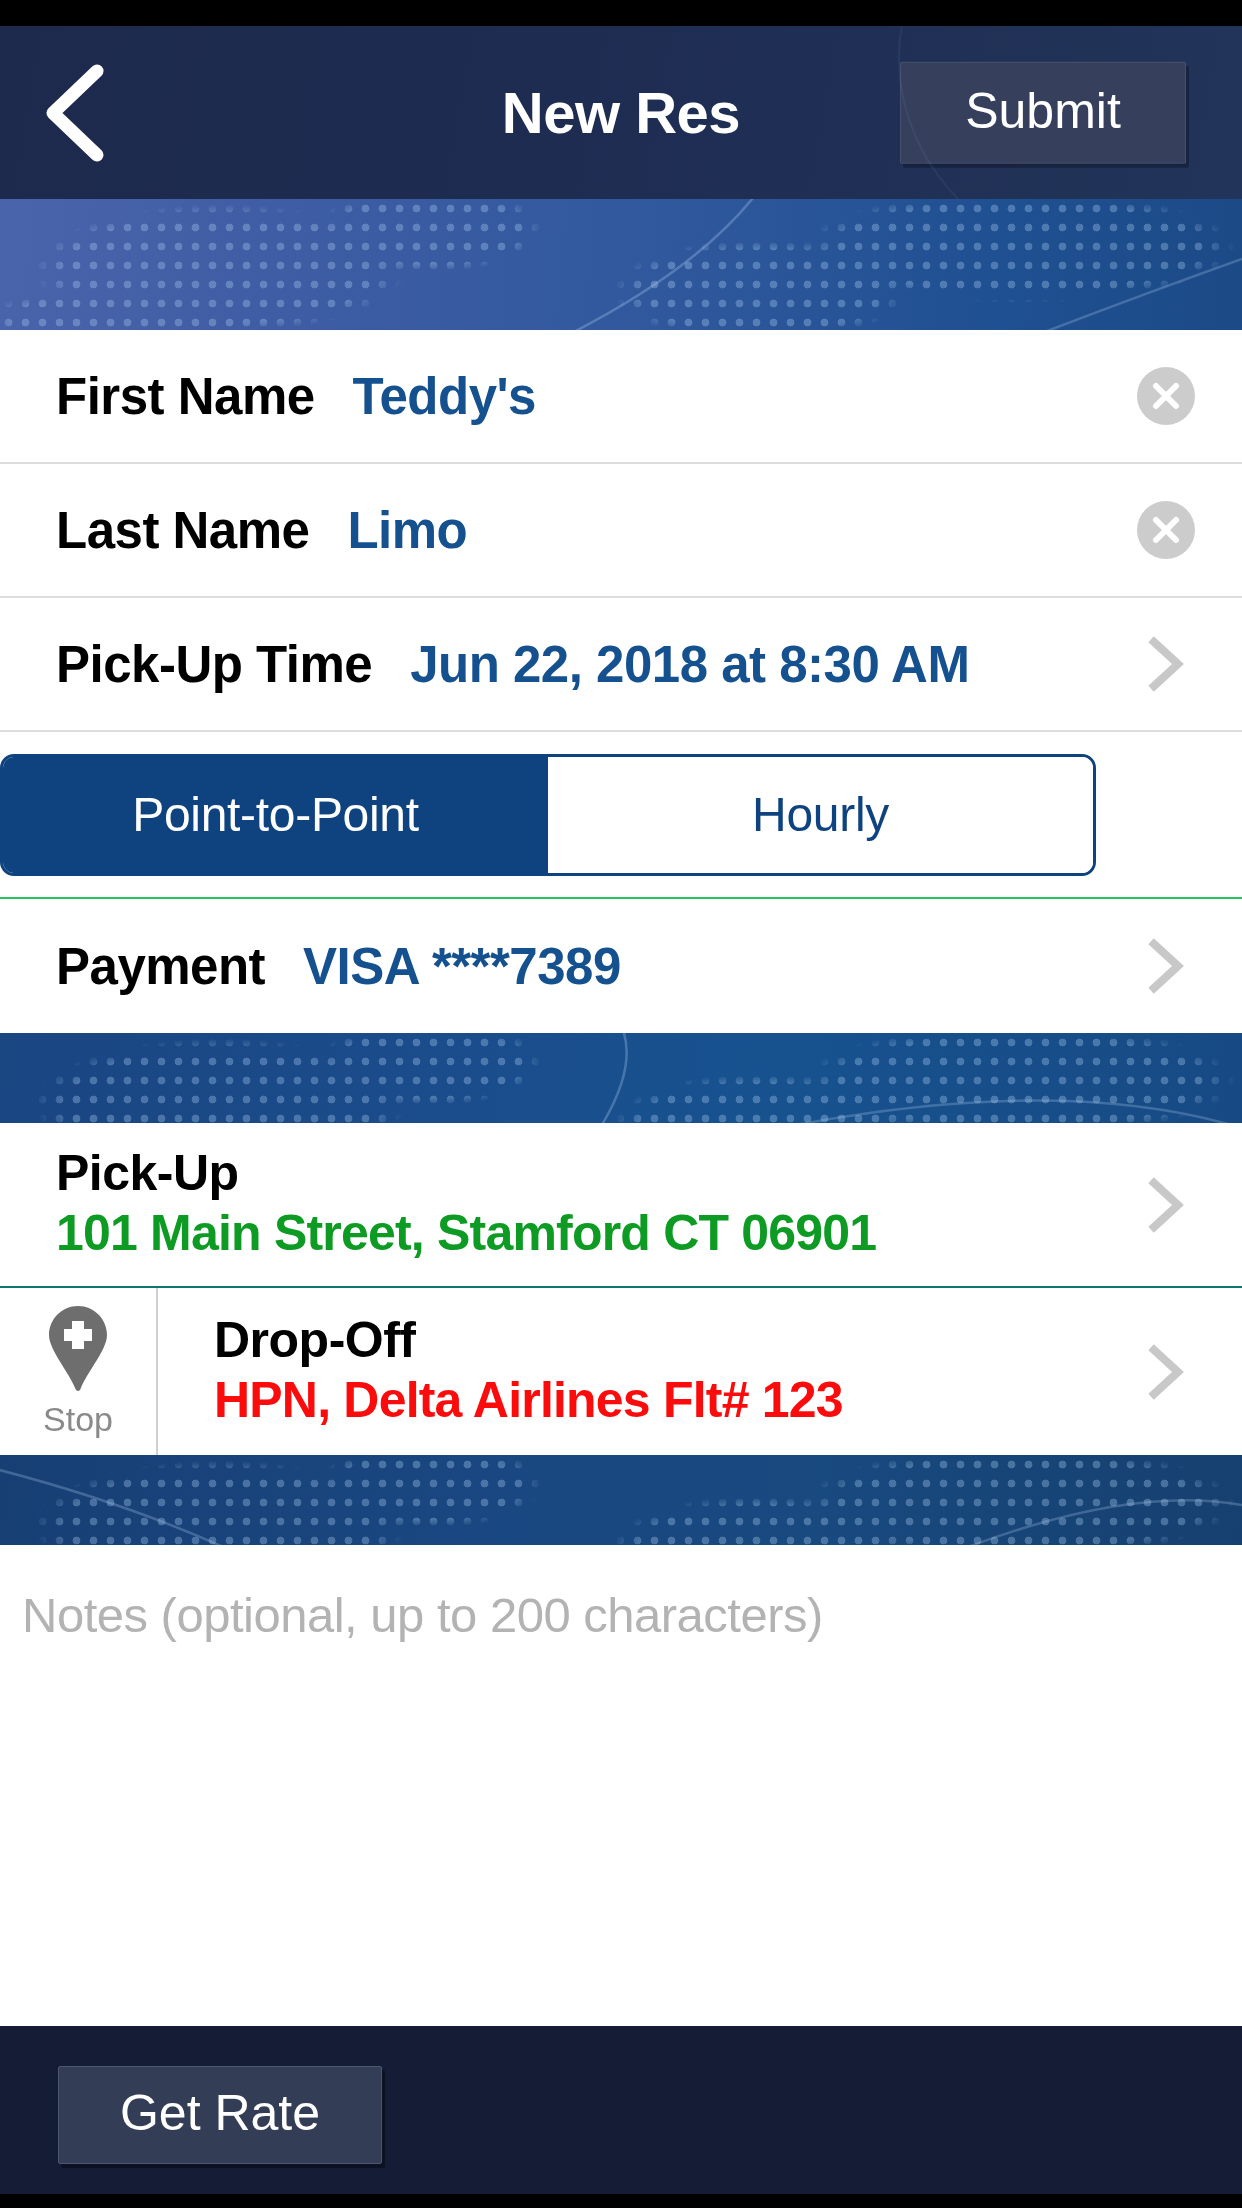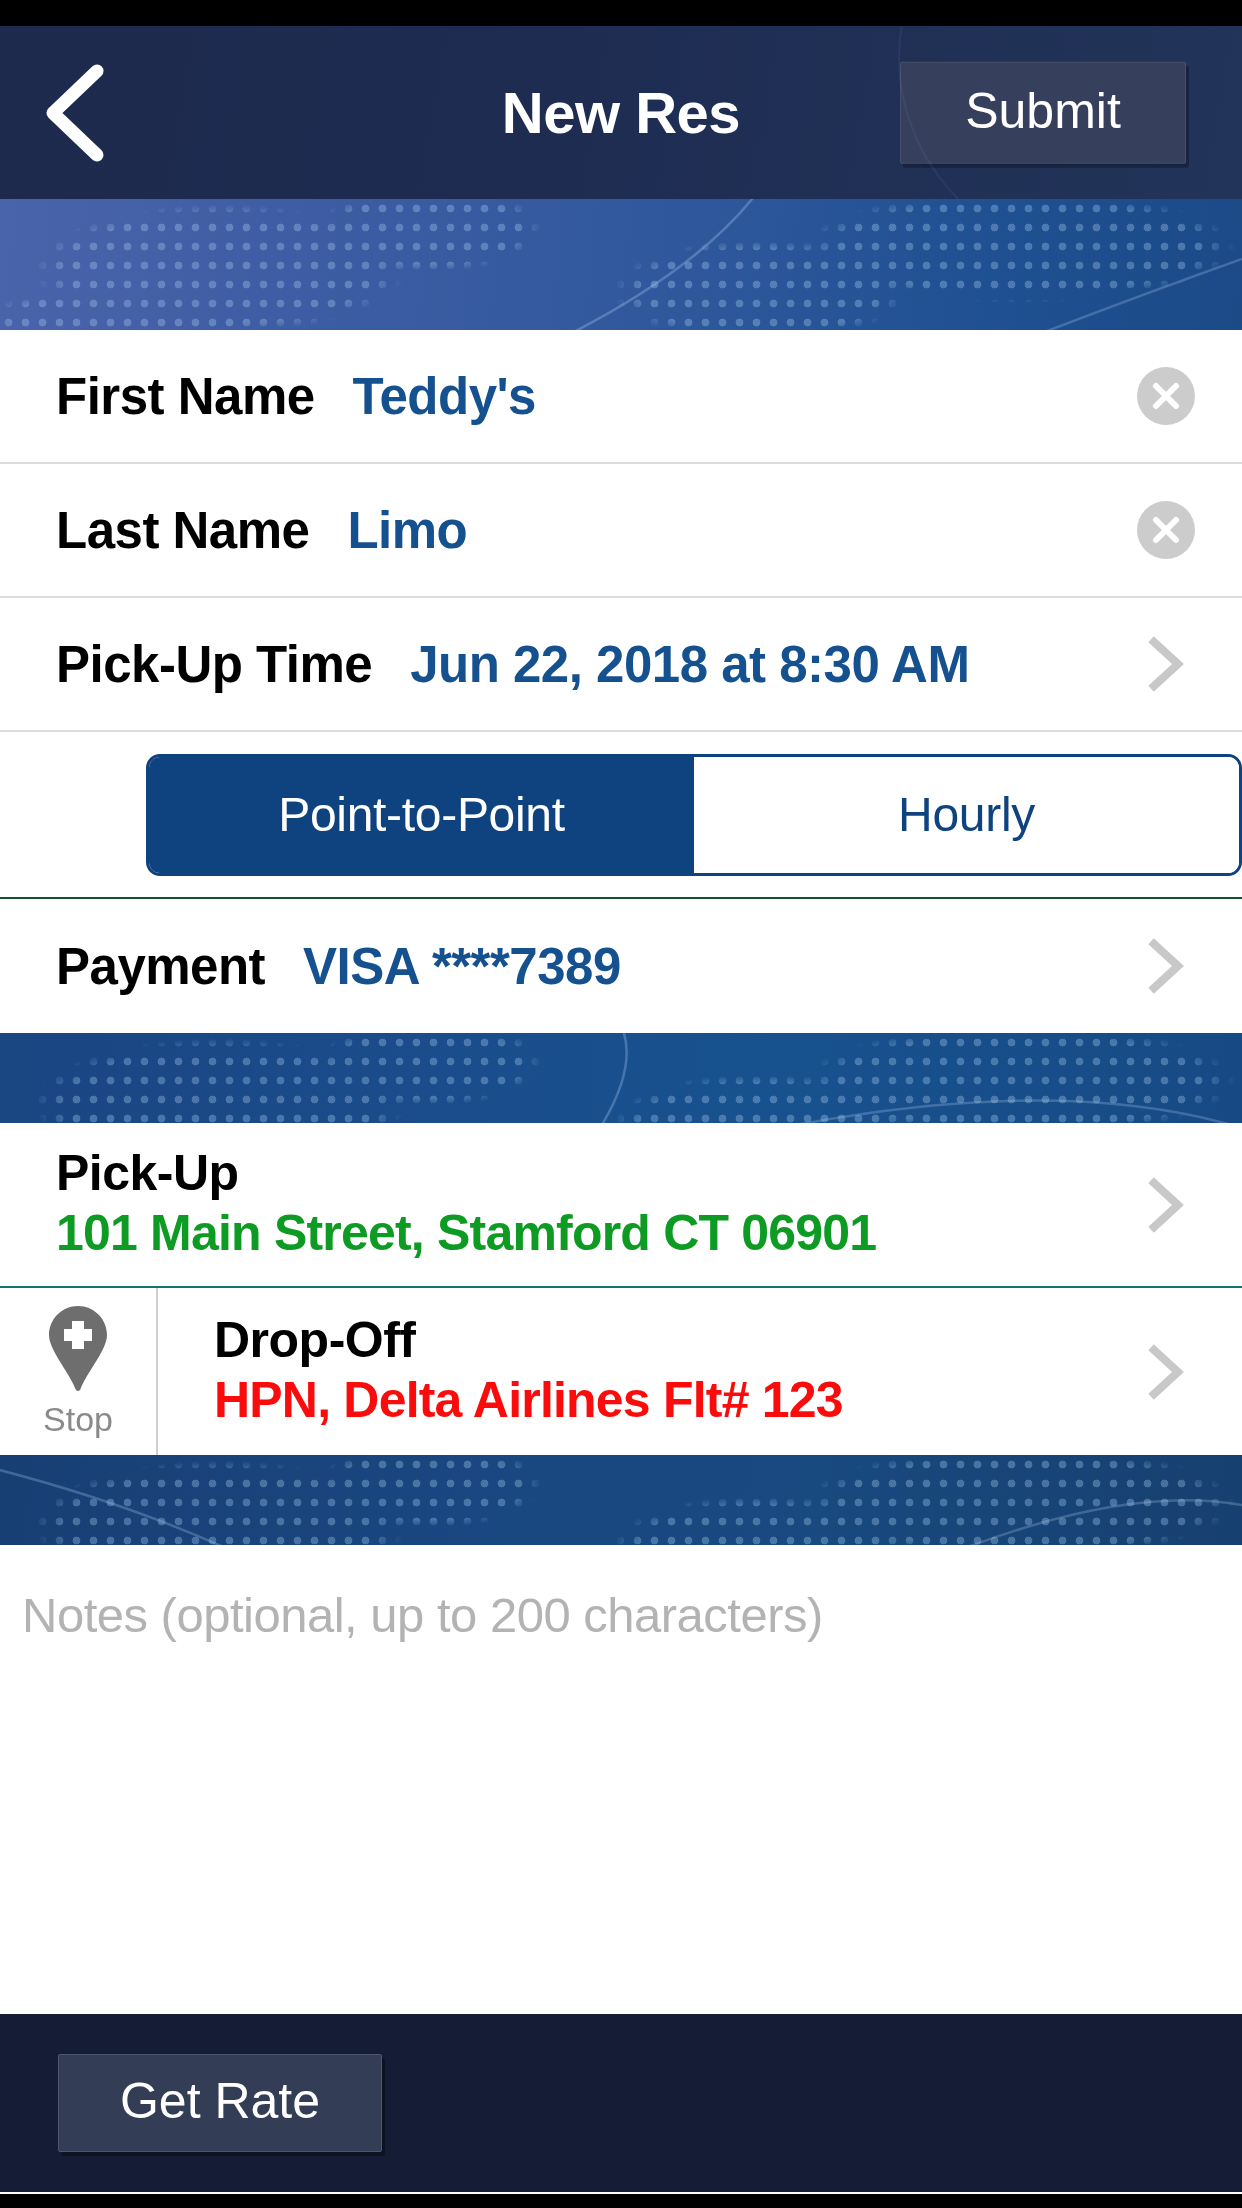--- a/index.html
+++ b/index.html
@@ -179,22 +179,22 @@
     width: 46px;
     height: 60px;
     pointer-events: none;
   }
 
   
   .segment-row {
     height: 167px;
     display: flex;
     align-items: center;
-    justify-content: flex-end;
-    border-bottom: 2px solid #14532d;
+    justify-content: flex-start;
+    border-bottom: 2px solid #22c55e;
     background: #ffffff;
   }
   .segmented {
     display: flex;
     width: 1096px;
     height: 122px;
     border: 3px solid #0e4380;
     border-radius: 14px;
     overflow: hidden;
   }
@@ -290,21 +290,21 @@
     font-family: "Liberation Sans", sans-serif;
     color: #222222;
     background: transparent;
     letter-spacing: -0.5px;
   }
   .notes-input::placeholder { color: #b3b3b3; }
 
   
   .bottom-bar {
     position: absolute;
-    left: 0; right: 0; bottom: 16px;
+    left: 0; right: 0; bottom: 4px;
     height: 178px;
     background: #141d35;
     display: flex;
     align-items: center;
     padding-left: 58px;
   }
   .get-rate-btn {
     background: #333d56;
     color: #ffffff;
     font-size: 50px;

